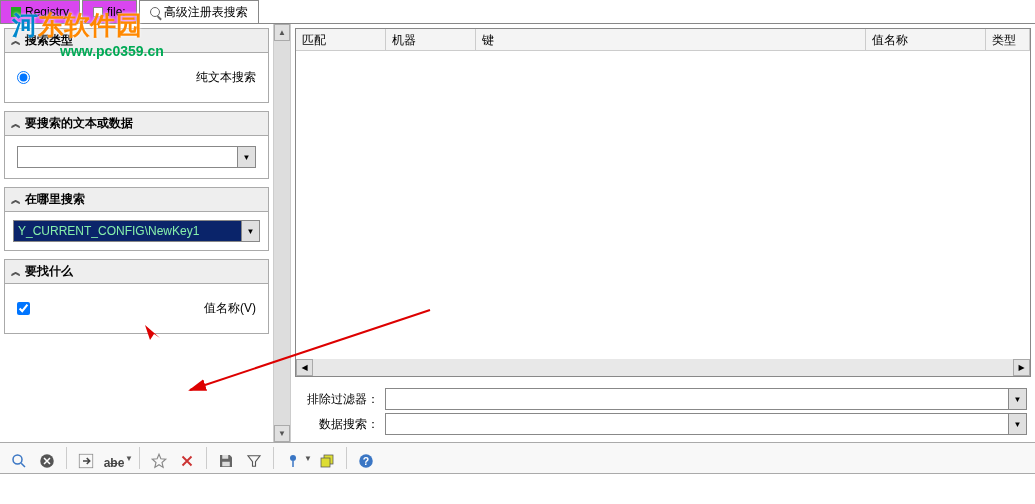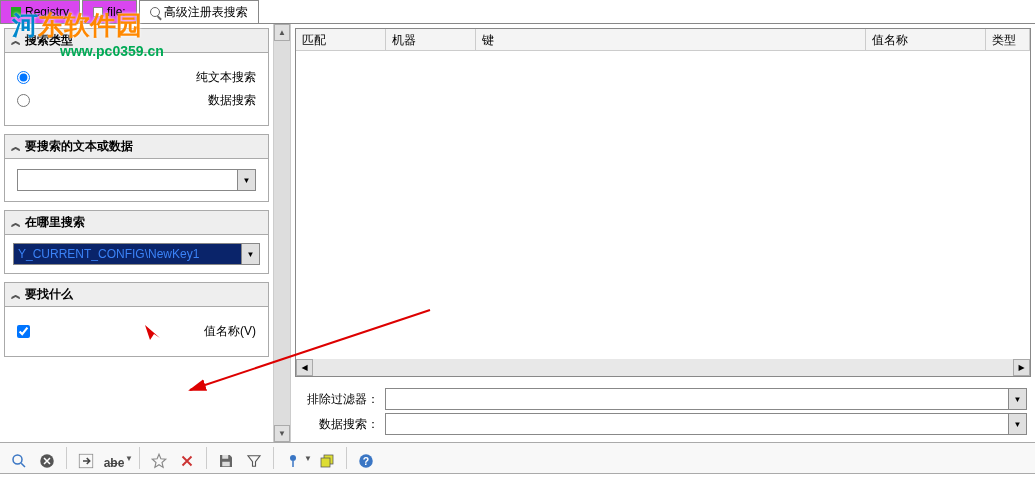--- a/index.html
+++ b/index.html
@@ -19,21 +19,21 @@
 .sbbtn { height: 17px; background: #e0e0e0; border: 1px solid #aaa; display: flex; align-items: center; justify-content: center; font-size: 8px; color: #555; }
 .group { border: 1px solid #aaa; margin-bottom: 8px; }
 .ghead { background: #eee; padding: 3px 6px; border-bottom: 1px solid #aaa; display: flex; align-items: center; gap: 4px; font-weight: bold; }
 .chev { font-size: 10px; color: #555; }
 .gbody { padding: 10px 12px; }
 .radio, .chk { display: flex; align-items: center; gap: 6px; margin: 6px 0; justify-content: space-between; }
 .radio input, .chk input { margin: 0; }
 .combo { width: 100%; height: 22px; border: 1px solid #888; background: #fff; display: flex; align-items: center; }
 .combo.sel { background: #0a246a; }
 .combo-txt { flex: 1; padding: 0 4px; overflow: hidden; white-space: nowrap; }
-.combo.sel .combo-txt { color: #3b82f6; background: #0a246a; }
+.combo.sel .combo-txt { color: #86efac; background: #0a246a; }
 .combo-btn { width: 18px; height: 100%; background: #e0e0e0; border-left: 1px solid #888; display: flex; align-items: center; justify-content: center; font-size: 8px; }
 .right { flex: 1; display: flex; flex-direction: column; border-left: 1px solid #ccc; }
 .table { flex: 1; border: 1px solid #888; margin: 4px; display: flex; flex-direction: column; position: relative; }
 .thead { display: flex; height: 22px; background: #f4f4f4; border-bottom: 1px solid #ccc; }
 .th { padding: 3px 6px; border-right: 1px solid #ccc; }
 .tbody { flex: 1; background: #fff; }
 .table .hscroll { height: 17px; background: #f0f0f0; display: flex; }
 .hsbtn { width: 17px; background: #e0e0e0; border: 1px solid #aaa; display: flex; align-items: center; justify-content: center; font-size: 8px; }
 .htrack { flex: 1; background: #e8e8e8; }
 .filters { padding: 4px 8px; }
@@ -81,24 +81,20 @@
       <div class="group">
         <div class="ghead">
           <span class="chev">︽</span>
           <span>搜索类型</span>
         </div>
         <div class="gbody">
           <label class="radio">
               <input type="radio" name="st" checked="" style="">
               <span>纯文本搜索</span>
             </label>
-          <label class="radio">
-              <input type="radio" name="st" style="">
-              <span>数据搜索</span>
-            </label>
         </div>
       </div>
 
       <div class="group">
         <div class="ghead">
           <span class="chev">︽</span>
           <span>要搜索的文本或数据</span>
         </div>
         <div class="gbody">
           <div class="combo">

